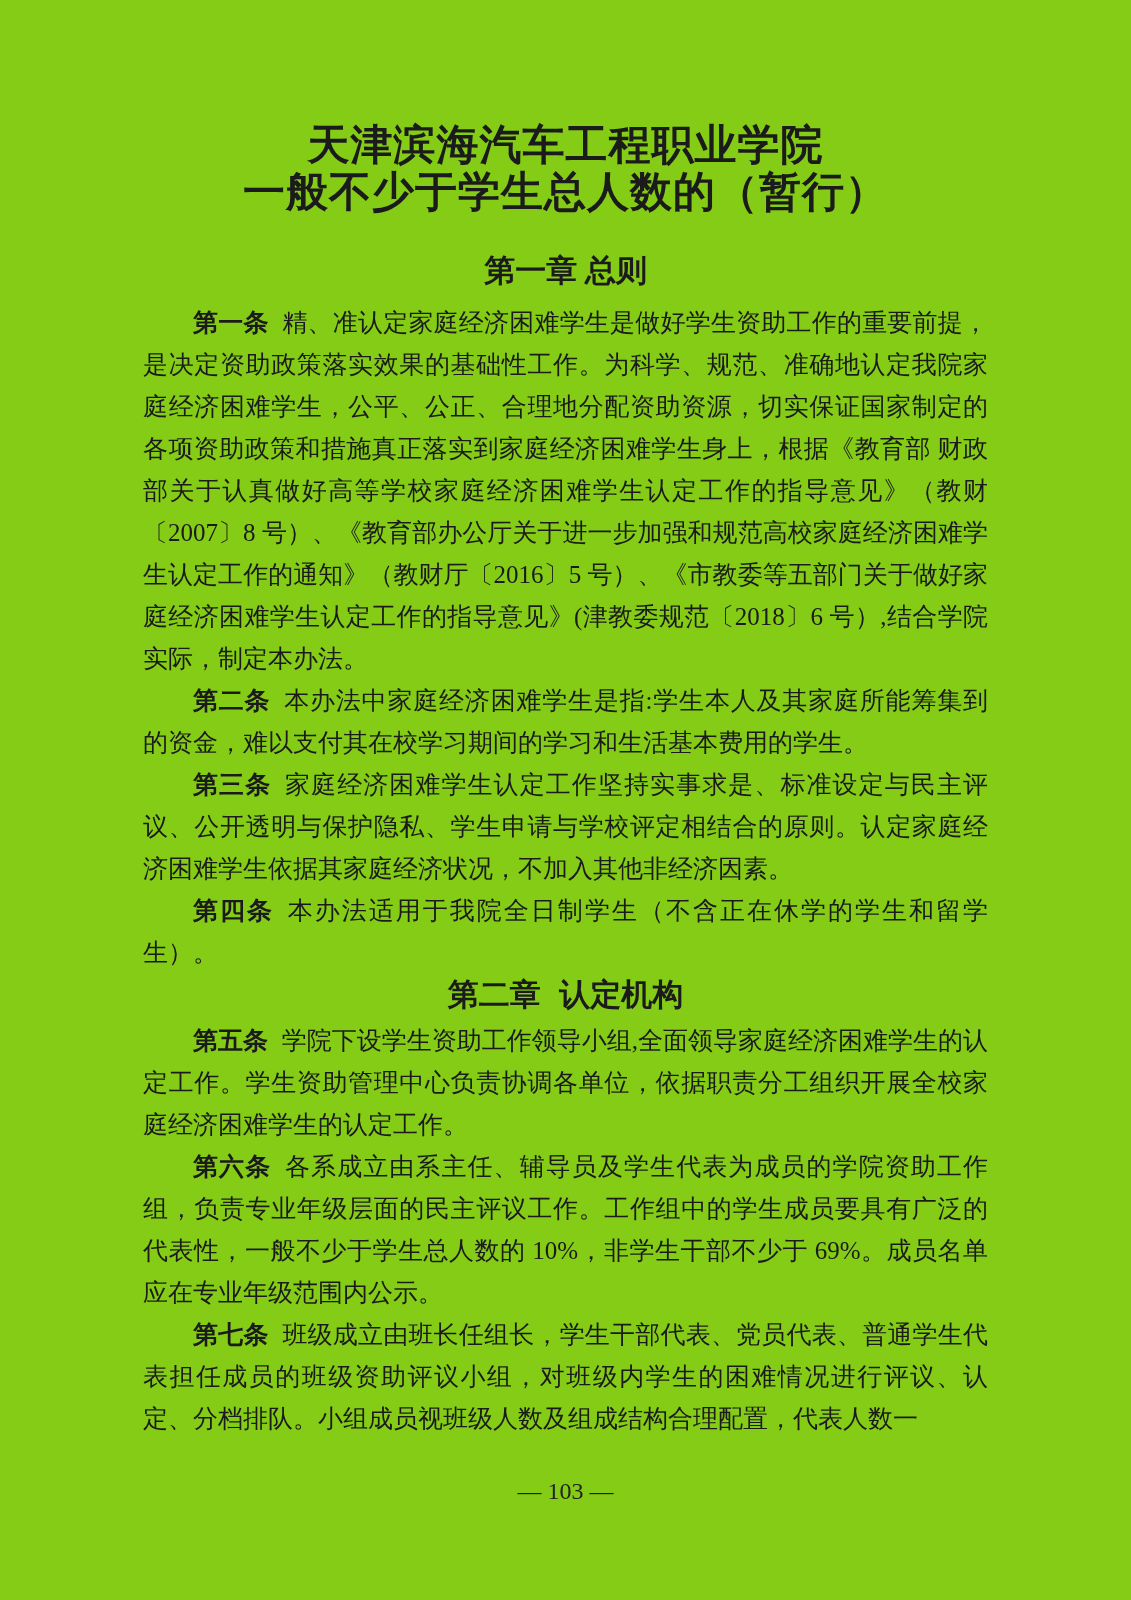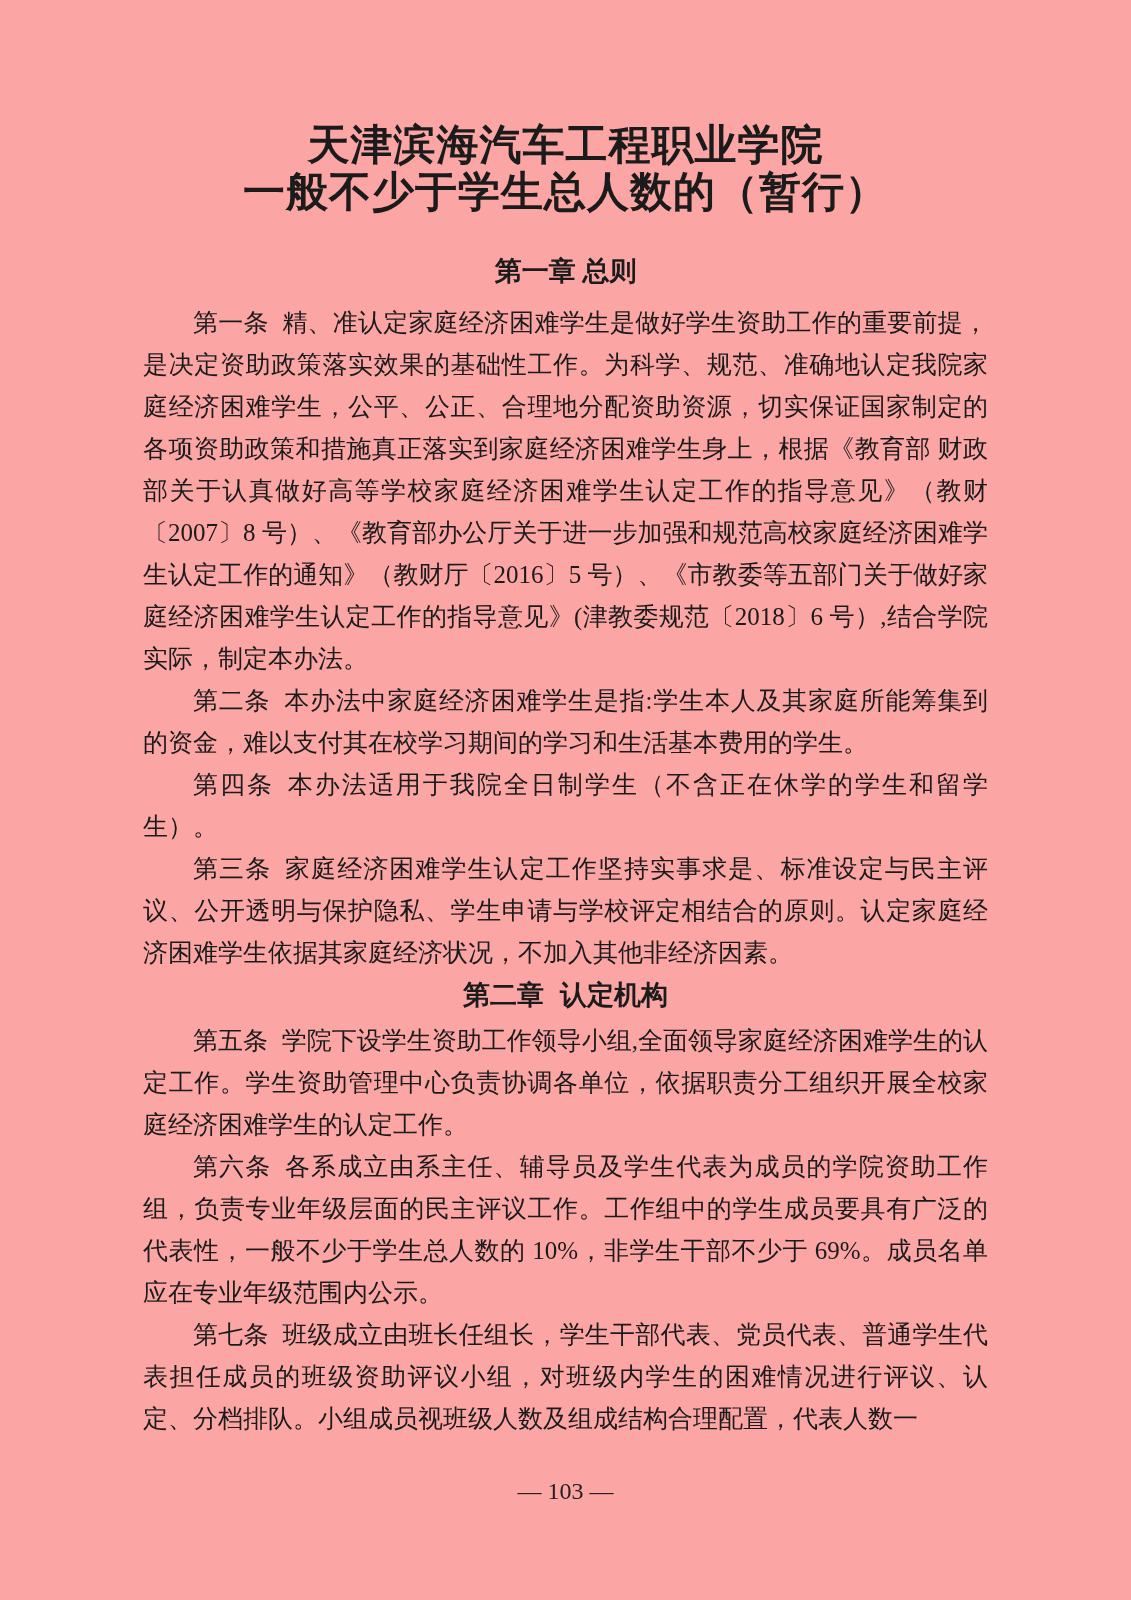--- a/index.html
+++ b/index.html
@@ -4,21 +4,21 @@
 <style>
   html, body {
     margin: 0;
     padding: 0;
     background: #ffffff;
   }
   .page {
     position: relative;
     width: 1131px;
     height: 1600px;
-    background: #fca5a5;
+    background: #84cc16;
     color: #1b1b1b;
     font-family: "Liberation Serif", "DejaVu Serif", serif;
     overflow: hidden;
   }
   .content {
     position: absolute;
     left: 143px;
     width: 845px;
     top: 0;
     padding-top: 122px;
@@ -27,21 +27,21 @@
     text-align: center;
     font-weight: bold;
     font-size: 42px;
     line-height: 47px;
     letter-spacing: 1px;
     margin: 0;
   }
   .chapter-heading {
     text-align: center;
     font-weight: bold;
-    font-size: 27px;
+    font-size: 31px;
     line-height: 42px;
     margin: 0;
   }
   .chapter-heading.first {
     margin-top: 34px;
     margin-bottom: 10px;
   }
   .chapter-heading.second {
     margin-top: 2px;
     margin-bottom: 2px;
@@ -49,21 +49,21 @@
   }
   .clause {
     margin: 0;
     font-size: 25px;
     line-height: 42px;
     text-align: justify;
     text-justify: inter-ideograph;
     text-indent: 2em;
   }
   .clause-label {
-    font-weight: normal;
+    font-weight: bold;
     margin-right: 0.55em;
   }
   .page-footer {
     position: absolute;
     top: 1478px;
     left: 0;
     width: 100%;
     text-align: center;
     font-size: 24px;
     color: #222222;
@@ -79,23 +79,23 @@
       <span>天津滨海汽车工程职业学院</span><br>
       <span>一般不少于学生总人数的（暂行）</span>
     </h1>
 
     <h2 class="chapter-heading first">第一章 总则</h2>
 
     <p class="clause"><b class="clause-label">第一条</b><span>精、准认定家庭经济困难学生是做好学生资助工作的重要前提，是决定资助政策落实效果的基础性工作。为科学、规范、准确地认定我院家庭经济困难学生，公平、公正、合理地分配资助资源，切实保证国家制定的各项资助政策和措施真正落实到家庭经济困难学生身上，根据《教育部 财政部关于认真做好高等学校家庭经济困难学生认定工作的指导意见》（教财〔2007〕8 号）、《教育部办公厅关于进一步加强和规范高校家庭经济困难学生认定工作的通知》（教财厅〔2016〕5 号）、《市教委等五部门关于做好家庭经济困难学生认定工作的指导意见》(津教委规范〔2018〕6 号）,结合学院实际，制定本办法。</span></p>
 
     <p class="clause"><b class="clause-label">第二条</b><span>本办法中家庭经济困难学生是指:学生本人及其家庭所能筹集到的资金，难以支付其在校学习期间的学习和生活基本费用的学生。</span></p>
 
+    <p class="clause"><b class="clause-label">第三条</b><span>家庭经济困难学生认定工作坚持实事求是、标准设定与民主评议、公开透明与保护隐私、学生申请与学校评定相结合的原则。认定家庭经济困难学生依据其家庭经济状况，不加入其他非经济因素。</span></p>
+
     <p class="clause"><b class="clause-label">第四条</b><span>本办法适用于我院全日制学生（不含正在休学的学生和留学生）。</span></p>
-
-    <p class="clause"><b class="clause-label">第三条</b><span>家庭经济困难学生认定工作坚持实事求是、标准设定与民主评议、公开透明与保护隐私、学生申请与学校评定相结合的原则。认定家庭经济困难学生依据其家庭经济状况，不加入其他非经济因素。</span></p>
 
     <h2 class="chapter-heading second">第二章 认定机构</h2>
 
     <p class="clause"><b class="clause-label">第五条</b><span>学院下设学生资助工作领导小组,全面领导家庭经济困难学生的认定工作。学生资助管理中心负责协调各单位，依据职责分工组织开展全校家庭经济困难学生的认定工作。</span></p>
 
     <p class="clause"><b class="clause-label">第六条</b><span>各系成立由系主任、辅导员及学生代表为成员的学院资助工作组，负责专业年级层面的民主评议工作。工作组中的学生成员要具有广泛的代表性，一般不少于学生总人数的 10%，非学生干部不少于 69%。成员名单应在专业年级范围内公示。</span></p>
 
     <p class="clause"><b class="clause-label">第七条</b><span>班级成立由班长任组长，学生干部代表、党员代表、普通学生代表担任成员的班级资助评议小组，对班级内学生的困难情况进行评议、认定、分档排队。小组成员视班级人数及组成结构合理配置，代表人数一</span></p>
 
   </div>

